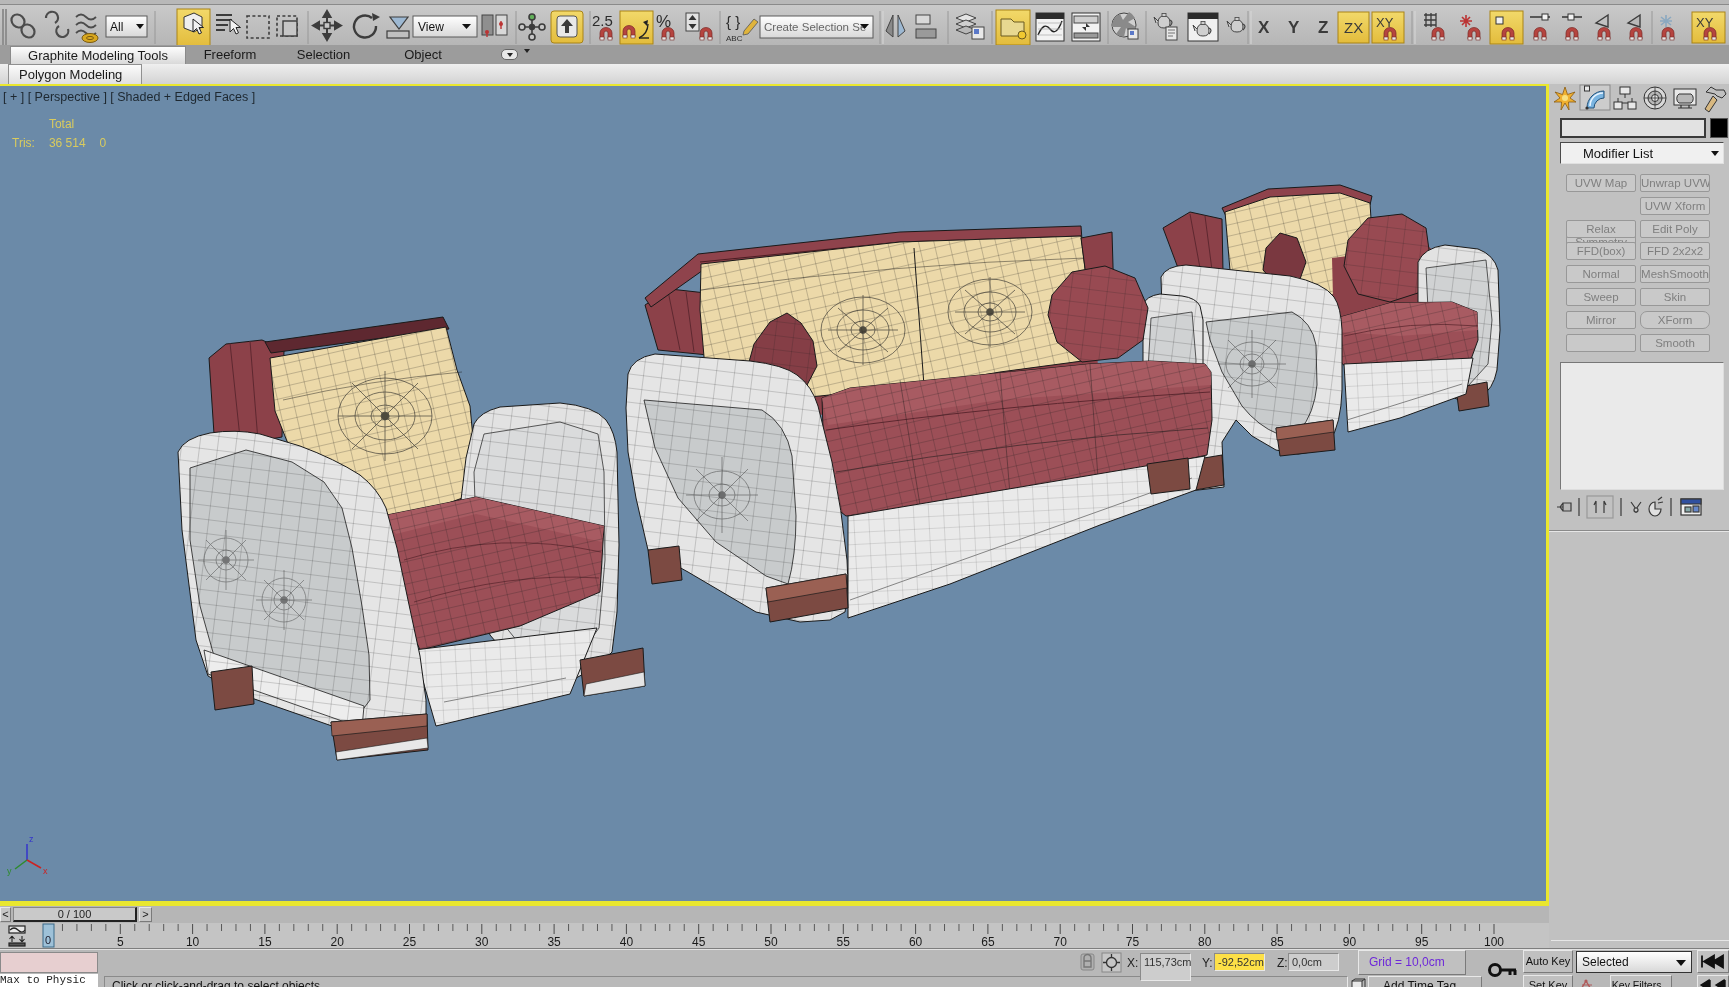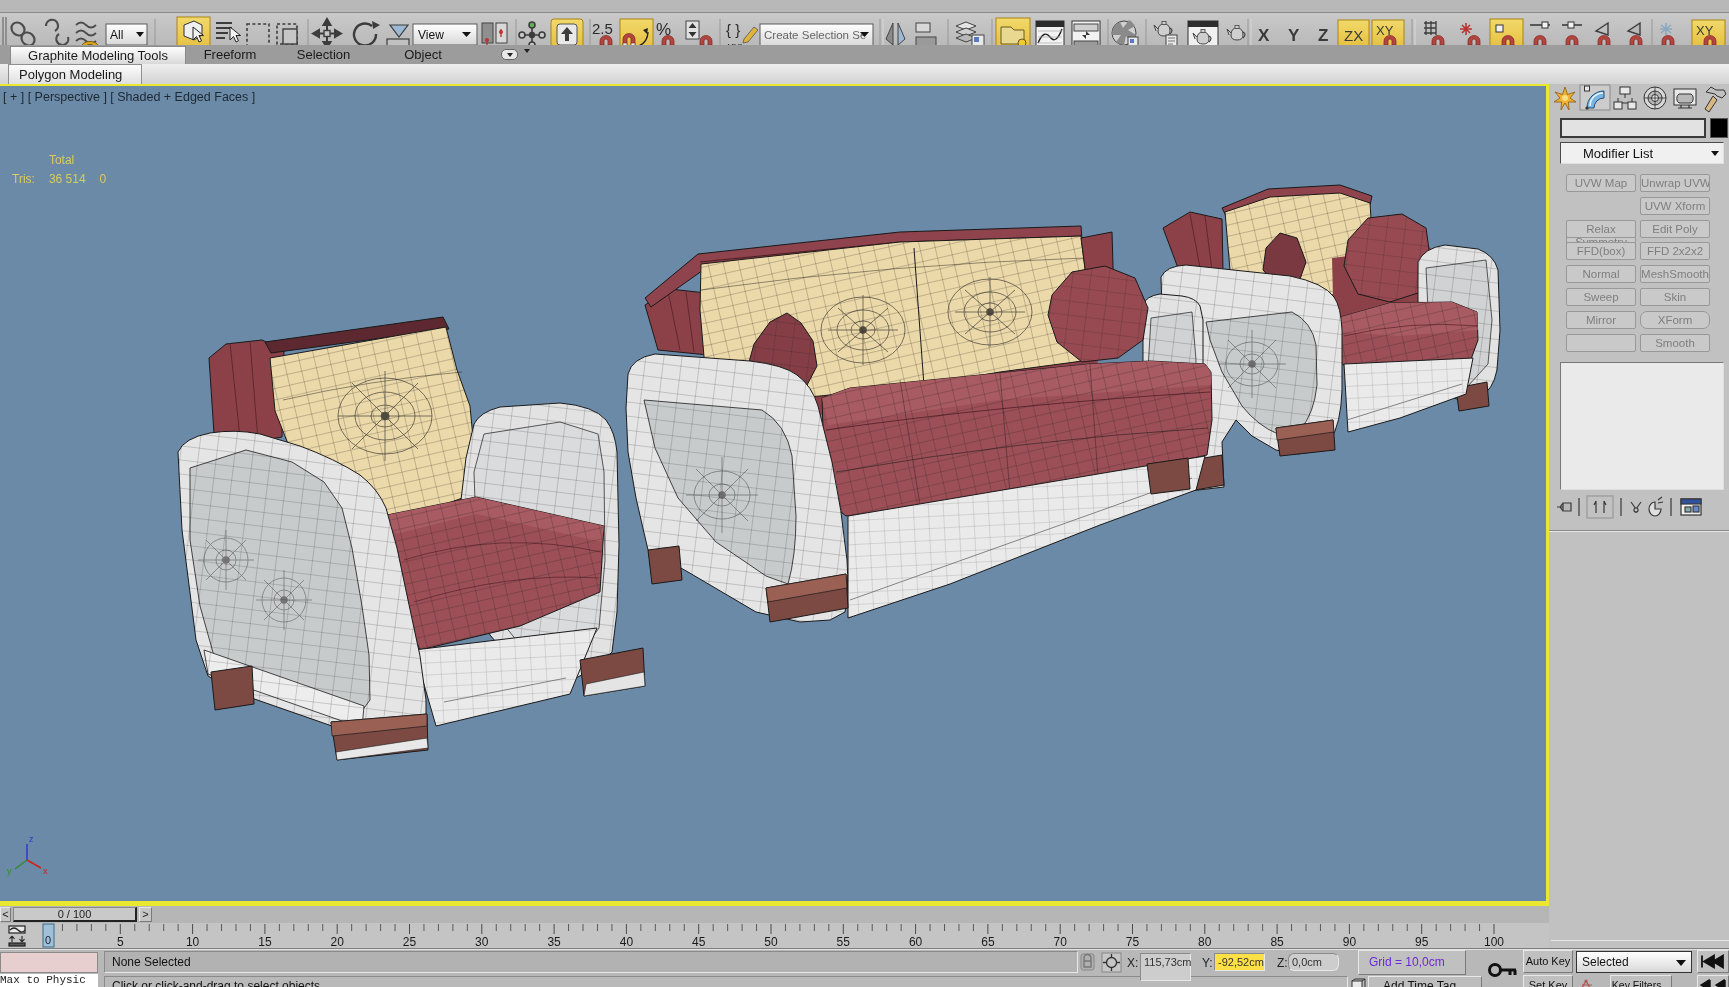--- a/index.html
+++ b/index.html
@@ -1,31 +1,31 @@
 <!DOCTYPE html>
 <html><head>
 <meta charset="utf-8">
 <style>
 * { margin:0; padding:0; box-sizing:border-box; }
 html,body { width:1729px; height:987px; overflow:hidden; font-family:"Liberation Sans",sans-serif; }
 body { background:#b8b8b8; position:relative; }
 .abs { position:absolute; }
 
-#toolbar { left:0; top:12px; width:1729px; height:45px; background:linear-gradient(#c9c9c9,#b4b4b4); border-top:1px solid #8a8a8a;padding-left:32px; }
+#toolbar { left:0; top:4px; width:1729px; height:45px; background:linear-gradient(#c9c9c9,#b4b4b4); border-top:1px solid #8a8a8a;padding-left:32px; }
 
 #ribbontabs { left:0; top:45px; width:1729px; height:19px; background:#9c9c9c; }
 #ribbontabs .tab { position:absolute; top:1px; height:18px; line-height:18px; font-size:13px; color:#1a1a1a; text-align:center; }
 #tabactive { left:10px; width:176px; background:linear-gradient(#fdfdfd,#d9d9d9); border:1px solid #8a8a8a; border-bottom:none; }
 
 #polyrow { left:0; top:64px; width:1729px; height:38px; background:linear-gradient(#efefef,#b9b9b9); }
 #polytab { position:absolute; left:8px; top:0px; width:134px; height:20px; background:linear-gradient(#fbfbfb,#e0e0e0); border:1px solid #909090; border-bottom:none; font-size:13px; color:#1a1a1a; padding-left:10px; line-height:20px; }
 
 #viewport { left:0; top:84px; width:1549px; height:822px; background:#6b8aa8; border-top:2px solid #e9e72f; border-right:3px solid #e9e72f; border-bottom:5px solid #e9e72f; }
 #vplabel { position:absolute; left:3px; top:4px; font-size:12.5px; color:#1e2830; }
-#vpstats { position:absolute; left:10px; top:28px; font-size:12px; color:#d9cb5e; line-height:17px;margin-top:36px; }
+#vpstats { position:absolute; left:10px; top:28px; font-size:12px; color:#d9cb5e; line-height:17px; }
 #vpstats td { padding:0 12px 0 0; font-size:12px; color:#d9cb5e; }
 
 #cmdpanel { left:1549px; top:84px; width:180px; height:903px; background:#c1c1c1; }
 .cpbtn { position:absolute; width:70px; height:18px; background:#c9c9c9; border:1px solid #989898; border-radius:2px; color:#7f7f7f; font-size:11.5px; text-align:center; line-height:16px; white-space:nowrap; overflow:hidden; }
 
 #timeslider { left:0; top:906px; width:1549px; height:17px; background:#b6b6b6; }
 #ruler { left:0; top:923px; width:1549px; height:25px; background:#c4c4c4; }
 #statusbar { left:0; top:948px; width:1729px; height:39px; background:#b8b8b8; }
 .sunken { border:1px solid; border-color:#8a8a8a #e8e8e8 #e8e8e8 #8a8a8a; }
 .raised { border:1px solid; border-color:#e8e8e8 #7a7a7a #7a7a7a #e8e8e8; }
@@ -676,40 +676,39 @@
         <rect x="9" y="20" width="16" height="3" fill="#555"></rect>
       </g>
       <rect x="43" y="1" width="11" height="23" fill="#9ec1d8" stroke="#3a6a8a"></rect>
       <text x="48" y="21" font-size="11" fill="#223" text-anchor="middle" font-family="Liberation Sans">0</text>
     </svg></div>
 <div class="abs" id="statusbar">
   <div style="position:absolute;left:0;top:0;width:1729px;height:1px;background:#7e7e7e;"></div>
   <div style="position:absolute;left:0;top:1px;width:1729px;height:1px;background:#e2e2e2;"></div>
   <div style="position:absolute;left:0px;top:4px;width:98px;height:21px;background:#e7cfd0;border:1px solid #8a8a8a;"></div>
   <div style="position:absolute;left:0px;top:26px;width:98px;height:13px;background:#fff;font-family:'Liberation Mono',monospace;font-size:11px;color:#222;white-space:nowrap;overflow:hidden;">Max to Physic</div>
-  <div class="sunken" style="position:absolute;left:104px;top:3px;width:974px;height:22px;background:#b2b2b2;font-size:12px;color:#111;line-height:20px;padding-left:7px;">None Selected</div>
   <div class="sunken" style="position:absolute;left:104px;top:28px;width:1244px;height:20px;background:#b9b9b9;font-size:12px;color:#111;line-height:18px;padding-left:7px;">Click or click-and-drag to select objects</div>
   <div class="raised" style="position:absolute;left:1368px;top:28px;width:114px;height:20px;background:#bdbdbd;font-size:12px;color:#111;line-height:18px;padding-left:14px;">Add Time Tag</div>
   <svg width="16" height="16" style="position:absolute;left:1350px;top:29px;">
       <rect x="2" y="4" width="10" height="9" fill="#e8e8e8" stroke="#333"></rect>
       <path d="M2,4 l3,-2 h10 l-3,2 M12,13 l3,-2 v-9" fill="none" stroke="#333"></path>
     </svg>
   <svg width="44" height="26" style="position:absolute;left:1080px;top:3px;">
     <rect x="1" y="3" width="13" height="16" rx="2" fill="#b0b0b0" stroke="#888"></rect>
       <path d="M4,10 v-3 a3.5,3.5 0 0 1 7,0 v3 M4,10 h7 v6 h-7 z" fill="none" stroke="#777" stroke-width="1.4"></path>
     <rect x="22" y="2" width="19" height="19" fill="#c6c6c6" stroke="#888"></rect>
       <circle cx="31.5" cy="11.5" r="5" fill="none" stroke="#333" stroke-width="1.3"></circle>
       <path d="M31.5,3 v4 M31.5,16 v4 M23,11.5 h4 M36,11.5 h4" stroke="#333" stroke-width="1.3"></path>
   </svg>
   <span style="position:absolute;left:1127px;top:8px;font-size:12px;color:#222;">X:</span>
   <div class="sunken" style="position:absolute;left:1140px;top:5px;width:51px;height:28px;background:#cdcdcd;font-size:11px;color:#333;line-height:16px;padding-left:3px;">115,73cm</div>
   <span style="position:absolute;left:1202px;top:8px;font-size:12px;color:#222;">Y:</span>
   <div class="sunken" style="position:absolute;left:1214px;top:5px;width:51px;height:18px;background:#fde047;font-size:11px;color:#333;line-height:16px;padding-left:3px;">-92,52cm</div>
   <span style="position:absolute;left:1277px;top:8px;font-size:12px;color:#222;">Z:</span>
-  <div class="sunken" style="position:absolute;left:1288px;top:5px;width:51px;height:18px;background:#cdcdcd;font-size:11px;color:#333;line-height:16px;padding-left:3px;border-radius:6px;">0,0cm</div>
+  <div class="sunken" style="position:absolute;left:1288px;top:5px;width:51px;height:18px;background:#cdcdcd;font-size:11px;color:#333;line-height:16px;padding-left:3px;">0,0cm</div>
   <div class="raised" style="position:absolute;left:1358px;top:2px;width:108px;height:25px;background:#c0c0c0;font-size:12px;color:#6d28d9;line-height:23px;padding-left:10px;">Grid = 10,0cm</div>
   <svg width="40" height="24" style="position:absolute;left:1488px;top:12px;">
       <circle cx="7" cy="10" r="5.5" fill="none" stroke="#111" stroke-width="3"></circle>
       <path d="M12,10 h16 M22,10 v5 M27,10 v5" stroke="#111" stroke-width="3"></path>
     </svg>
   <div class="raised" style="position:absolute;left:1523px;top:2px;width:50px;height:23px;background:#c0c0c0;font-size:11px;color:#111;line-height:21px;text-align:center;">Auto Key</div>
   <div class="raised" style="position:absolute;left:1523px;top:27px;width:50px;height:21px;background:#c0c0c0;font-size:11px;color:#111;line-height:19px;text-align:center;">Set Key</div>
   <div style="position:absolute;left:1576px;top:3px;width:116px;height:22px;background:linear-gradient(#ffffff,#d8d8d8);border:1px solid #333;font-size:12px;color:#111;line-height:20px;padding-left:5px;">Selected<span style="position:absolute;right:5px;top:8px;width:0;height:0;border:5px solid transparent;border-top:6px solid #111;"></span></div>
   <div class="raised" style="position:absolute;left:1610px;top:27px;width:62px;height:21px;background:#c0c0c0;font-size:10.5px;color:#111;line-height:19px;text-align:center;">Key Filters...</div>
   <svg width="26" height="18" style="position:absolute;left:1578px;top:29px;">

